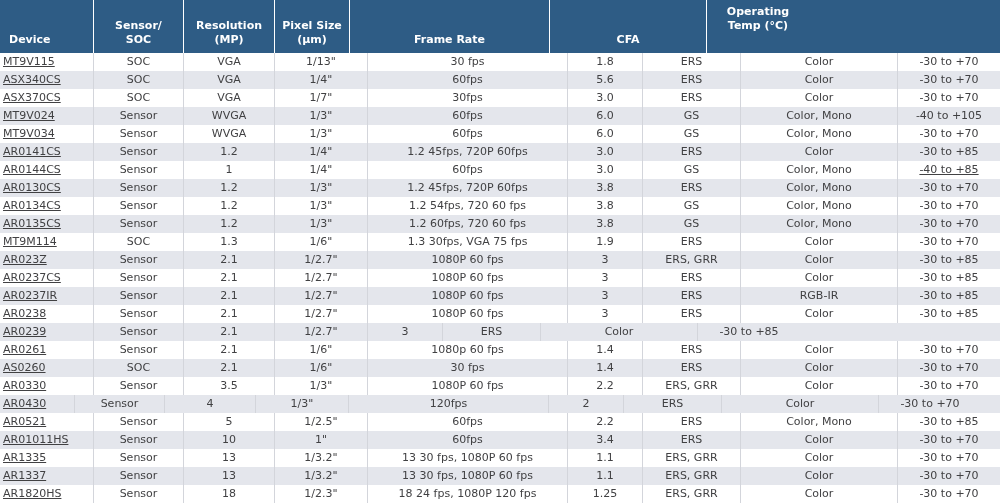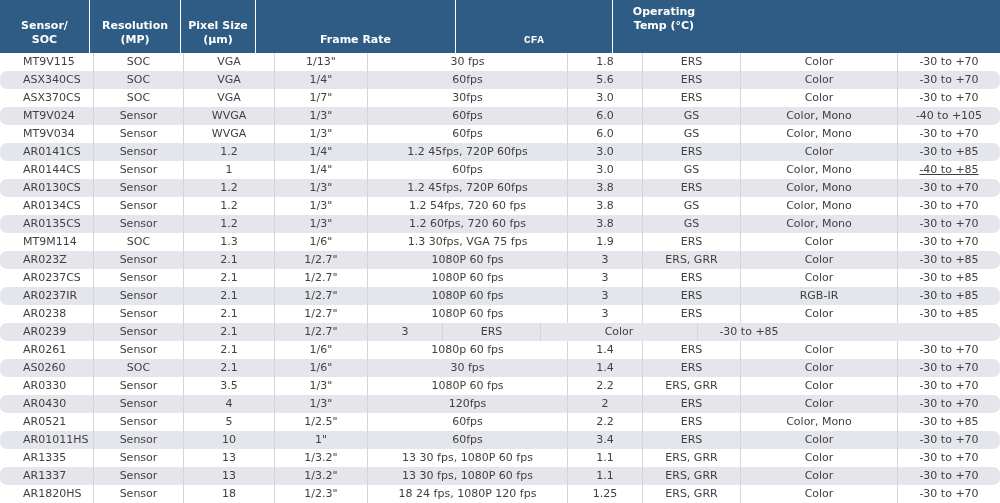--- a/index.html
+++ b/index.html
@@ -44,54 +44,57 @@
   .hcell.a-center { align-items: center; text-align: center; }
   .hcell.a-left { align-items: flex-start; text-align: left; padding-left: 9px; }
 
   .trow {
     display: flex;
     height: 18px;
     font-size: 11px;
     color: var(--body-text);
     background: var(--row-bg);
   }
-  .trow.alt { background: var(--row-alt-bg); border-radius: 7px; }
+  .trow.alt { background: var(--row-alt-bg); }
   .tcell {
     box-sizing: border-box;
     flex: 0 0 auto;
     line-height: 18px;
     border-right: 1px solid var(--grid-line);
     overflow: hidden;
     white-space: nowrap;
   }
   .tcell:last-child { border-right: none; }
   .tcell.a-center { text-align: center; }
-  .tcell.a-left { text-align: left; padding-left: 23px; }
+  .tcell.a-left { text-align: left; padding-left: 3px; text-decoration: underline; }
 </style>
 </head>
 <body>
 
 <div class="sensor-table">
   <div class="thead">
+      <div class="hcell v-bottom a-left" style="width: 94px;">
+        <div class="hline">Device</div>
+      </div>
       <div class="hcell v-bottom a-center" style="width: 90px;">
         <div class="hline">Sensor/</div>
         <div class="hline">SOC</div>
       </div>
       <div class="hcell v-bottom a-center" style="width: 91px;">
         <div class="hline">Resolution</div>
         <div class="hline">(MP)</div>
       </div>
       <div class="hcell v-bottom a-center" style="width: 75px;">
         <div class="hline">Pixel Size</div>
         <div class="hline">(µm)</div>
       </div>
       <div class="hcell v-bottom a-center" style="width: 200px;">
         <div class="hline">Frame Rate</div>
       </div>
-      <div class="hcell v-bottom a-center" style="width: 157px; font-family: Liberation Mono, monospace;">
+      <div class="hcell v-bottom a-center" style="width: 157px;">
         <div class="hline">CFA</div>
       </div>
       <div class="hcell v-top a-center" style="width: 102px;">
         <div class="hline">Operating</div>
         <div class="hline">Temp (°C)</div>
       </div>
     </div>
   <div class="tbody">
       <div class="trow">
         <div class="tcell a-left" style="width: 94px;">MT9V115</div>
@@ -295,21 +298,21 @@
         <div class="tcell a-center" style="width: 90px;">Sensor</div>
         <div class="tcell a-center" style="width: 91px;">3.5</div>
         <div class="tcell a-center" style="width: 93px;">1/3"</div>
         <div class="tcell a-center" style="width: 200px;">1080P 60 fps</div>
         <div class="tcell a-center" style="width: 75px;">2.2</div>
         <div class="tcell a-center" style="width: 98px;">ERS, GRR</div>
         <div class="tcell a-center" style="width: 157px;">Color</div>
         <div class="tcell a-center" style="width: 102px;">-30 to +70</div>
       </div>
       <div class="trow alt">
-        <div class="tcell a-left" style="width: 94px;">AR0430</div>
+        <div class="tcell a-left" style="width: 75px;">AR0430</div>
         <div class="tcell a-center" style="width: 90px;">Sensor</div>
         <div class="tcell a-center" style="width: 91px;">4</div>
         <div class="tcell a-center" style="width: 93px;">1/3"</div>
         <div class="tcell a-center" style="width: 200px;">120fps</div>
         <div class="tcell a-center" style="width: 75px;">2</div>
         <div class="tcell a-center" style="width: 98px;">ERS</div>
         <div class="tcell a-center" style="width: 157px;">Color</div>
         <div class="tcell a-center" style="width: 102px;">-30 to +70</div>
       </div>
       <div class="trow">

